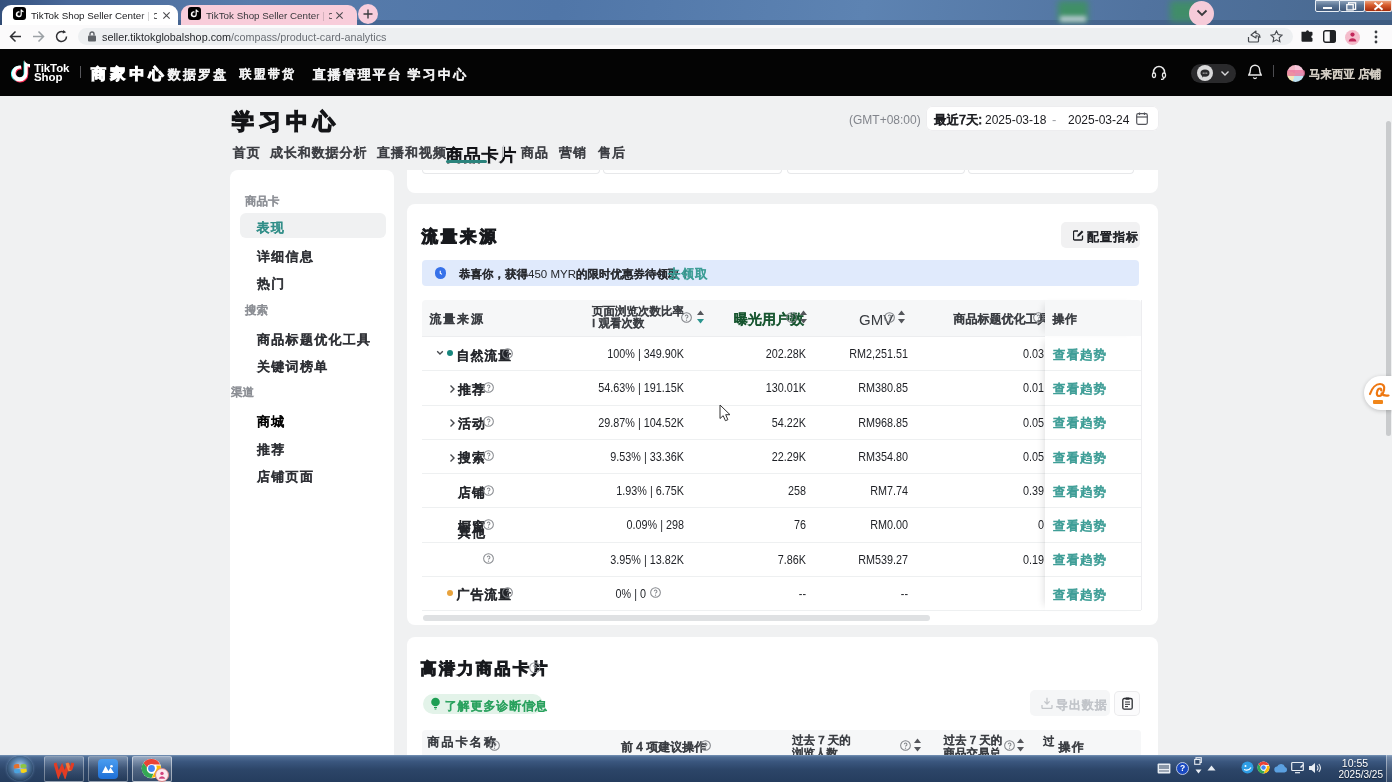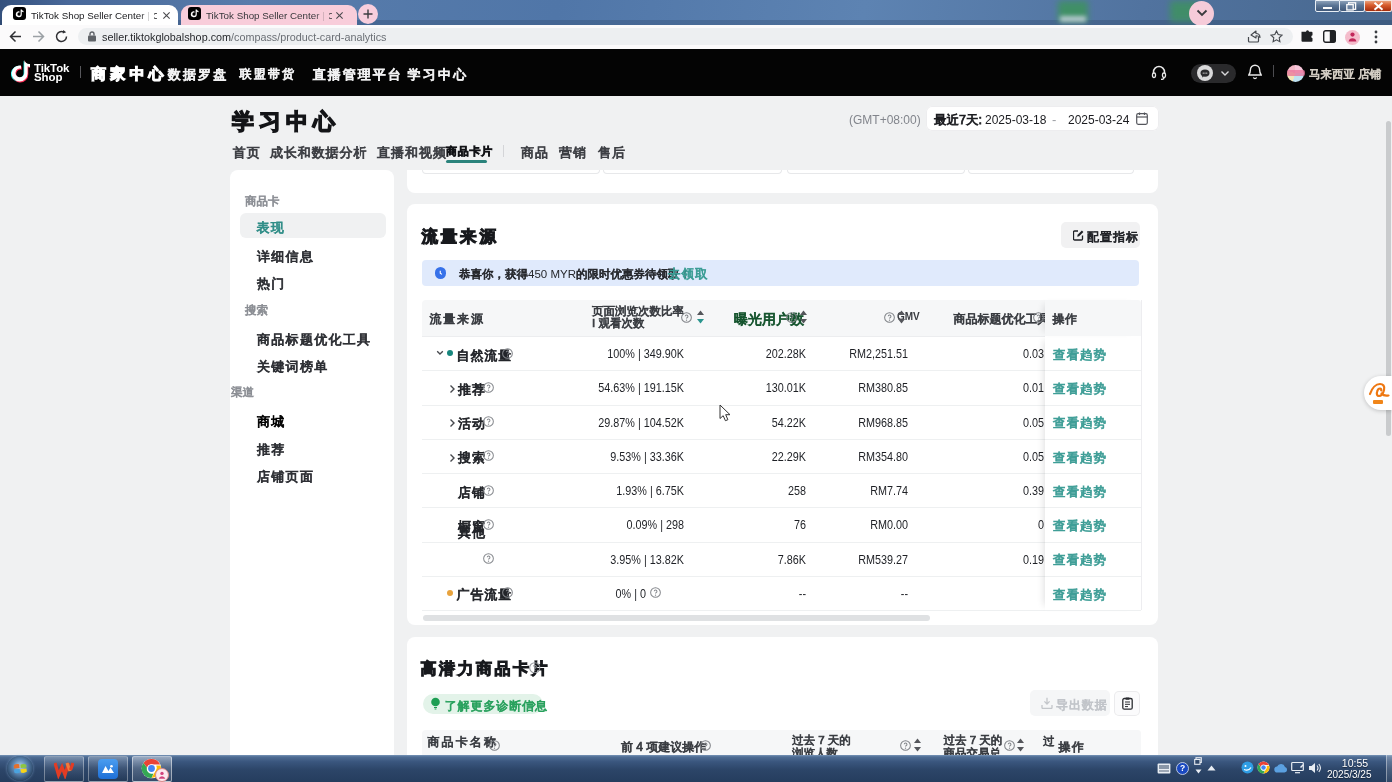--- a/index.html
+++ b/index.html
@@ -159,21 +159,21 @@
 <svg class="a" style="left:1136px;top:112px" width="12" height="13" viewBox="0 0 12 13">
       <rect x="0.7" y="1.7" width="10.6" height="10.6" rx="1.5" fill="none" stroke="#54565c" stroke-width="1.2"></rect>
       <path d="M0.7 5h10.6" stroke="#54565c" stroke-width="1.2"></path>
       <path d="M3.5 0.5v2.6M8.5 0.5v2.6" stroke="#54565c" stroke-width="1.2"></path>
     </svg>
 
 <div class="a zh" style="left:232.7px;top:144px;font-size:13px;color:#3c3e43;letter-spacing:1.15px">首页</div>
 <div class="a zh" style="left:270px;top:144px;font-size:13px;color:#3c3e43;letter-spacing:0.9px">成长和数据分析</div>
 <div class="a" style="left:359px;top:145px;width:1px;height:12px;background:#d4d5d8"></div>
 <div class="a zh" style="left:377px;top:144px;font-size:13px;color:#3c3e43;letter-spacing:1px">直播和视频</div>
-<div class="a zh" style="left:446px;top:144px;font-size:11px;color:#111216;font-weight:700;letter-spacing:0.75px">商品卡片</div>
+<div class="a zh" style="left:446px;top:144px;font-size:17px;color:#111216;font-weight:400;letter-spacing:0.75px">商品卡片</div>
 <div class="a" style="left:503px;top:145px;width:1px;height:12px;background:#d4d5d8"></div>
 <div class="a zh" style="left:521px;top:144px;font-size:13px;color:#3c3e43;letter-spacing:1px">商品</div>
 <div class="a zh" style="left:559px;top:144px;font-size:13px;color:#3c3e43;letter-spacing:1px">营销</div>
 <div class="a zh" style="left:598px;top:144px;font-size:13px;color:#3c3e43;letter-spacing:1px">售后</div>
 <div class="a" style="left:446px;top:160px;width:41px;height:3px;background:#2a837c;border-radius:2px"></div>
 
 <div class="a" style="left:230px;top:170px;width:164px;height:585px;background:#fff;border-radius:8px 8px 0 0"></div>
 <div class="a zh" style="left:245px;top:194px;font-size:11.5px;color:#8b8e94">商品卡</div>
 <div class="a" style="left:239.5px;top:212.5px;width:146px;height:25px;background:#f0f1f2;border-radius:6px"></div>
 <div class="a zh" style="left:256.5px;top:219px;font-size:13px;color:#2f8d87;letter-spacing:1.3px">表现</div>
@@ -224,21 +224,21 @@
 <div class="a zh" style="left:734px;top:311px;font-size:14px;color:#14532d;letter-spacing:0">曝光用户数</div>
 <svg class="a" style="left:786px;top:311.5px" width="11" height="11" viewBox="0 0 12 12">
       <circle cx="6" cy="6" r="5.3" fill="none" stroke="#7f8287" stroke-width="1.1"></circle>
       <path d="M4.6 4.6a1.5 1.5 0 1 1 2 1.6c-.5.2-.6.5-.6 1" stroke="#7f8287" stroke-width="1.1" fill="none"></path>
       <circle cx="6" cy="8.9" r="0.7" fill="#7f8287"></circle>
     </svg>
 <svg class="a" style="left:799px;top:310px" width="9" height="14" viewBox="0 0 9 14">
       <path d="M4.5 0.5L8 5H1z" fill="#54565b"></path>
       <path d="M4.5 13.5L1 9h7z" fill="#54565b"></path>
     </svg>
-<div class="a" style="left:897px;top:311px;font-size:10px;font-weight:700;color:#383b40">GMV</div>
+<div class="a" style="left:859px;top:311px;font-size:15px;font-weight:400;color:#383b40">GMV</div>
 <svg class="a" style="left:884px;top:311.5px" width="11" height="11" viewBox="0 0 12 12">
       <circle cx="6" cy="6" r="5.3" fill="none" stroke="#7f8287" stroke-width="1.1"></circle>
       <path d="M4.6 4.6a1.5 1.5 0 1 1 2 1.6c-.5.2-.6.5-.6 1" stroke="#7f8287" stroke-width="1.1" fill="none"></path>
       <circle cx="6" cy="8.9" r="0.7" fill="#7f8287"></circle>
     </svg>
 <svg class="a" style="left:897px;top:310px" width="9" height="14" viewBox="0 0 9 14">
       <path d="M4.5 0.5L8 5H1z" fill="#54565b"></path>
       <path d="M4.5 13.5L1 9h7z" fill="#54565b"></path>
     </svg>
 <div class="a zh" style="left:953.5px;top:311px;font-size:12px;color:#383b40;letter-spacing:0">商品标题优化工具</div>
@@ -533,19 +533,19 @@
 <svg class="a" style="left:1291px;top:761px" width="13" height="13" viewBox="0 0 13 13">
       <rect x="0.7" y="1.5" width="11.6" height="8" rx="0.8" fill="none" stroke="#e8edf3" stroke-width="1.2"></rect>
       <path d="M4 11.7h5" stroke="#e8edf3" stroke-width="1.2"></path>
       <path d="M9.5 6.5l2.8-2.8" stroke="#e8edf3" stroke-width="1.5"></path>
     </svg>
 <svg class="a" style="left:1308px;top:762px" width="13" height="12" viewBox="0 0 13 12">
       <path d="M1 4h2.5L7 1v10L3.5 8H1z" fill="#e8edf3"></path>
       <path d="M9 3.5a4 4 0 0 1 0 5M10.8 2a6.3 6.3 0 0 1 0 8" stroke="#e8edf3" stroke-width="1.1" fill="none"></path>
     </svg>
 <div class="a" style="left:1331px;top:757px;width:48px;height:11px;font-size:10.5px;color:#fff;text-align:center;text-shadow:0 1px 1px rgba(0,0,0,.5)">10:55</div>
-<div class="a" style="left:1327px;top:768.5px;width:56px;height:11px;font-size:10px;color:#fff;text-align:left;text-shadow:0 1px 1px rgba(0,0,0,.5)">2025/3/25</div>
+<div class="a" style="left:1327px;top:768.5px;width:56px;height:11px;font-size:10px;color:#fff;text-align:right;text-shadow:0 1px 1px rgba(0,0,0,.5)">2025/3/25</div>
 <div class="a" style="left:1385.5px;top:755px;width:6.5px;height:27px;background:linear-gradient(rgba(255,255,255,.22),rgba(255,255,255,.06));border-left:1px solid rgba(255,255,255,.4)"></div>
 
 <svg class="a" style="left:718.5px;top:404px" width="13" height="19" viewBox="0 0 13 19">
       <path d="M1 1v13.5l3.2-2.8 2.2 5 2.5-1-2.2-5H11z" fill="#fff" stroke="#333" stroke-width="1"></path>
     </svg>
 
 </div>
 </body></html>

